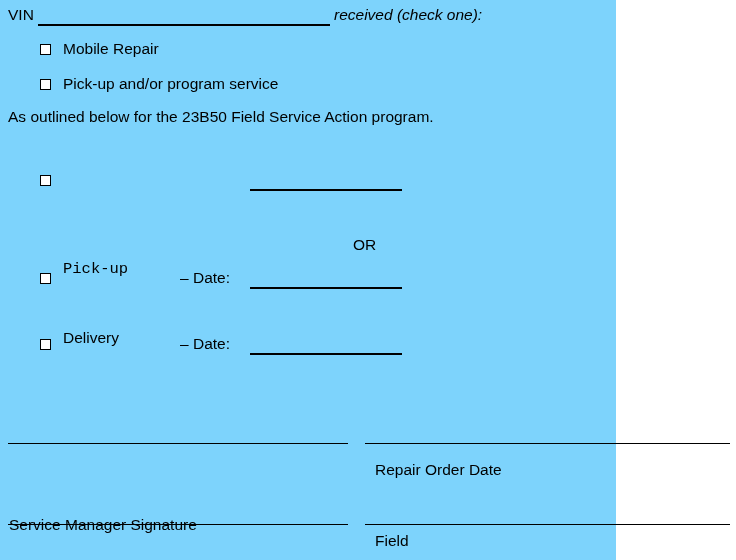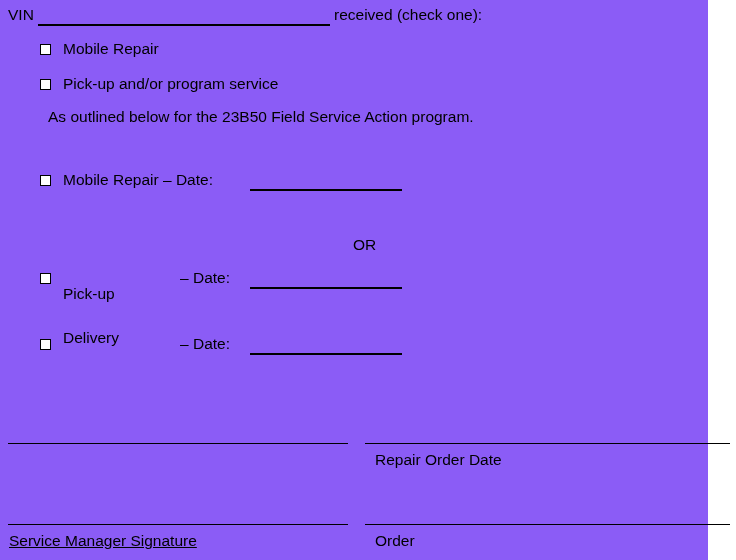--- a/index.html
+++ b/index.html
@@ -12,23 +12,23 @@
     height: 560px;
     position: relative;
     font-family: "Liberation Sans", sans-serif;
     color: #000000;
     overflow: hidden;
   }
   .page {
     position: absolute;
     left: 0;
     top: 0;
-    width: 708px;
+    width: 616px;
     height: 560px;
-    background: #8b5cf6;
+    background: #7dd3fc;
   }
 
   
   .run {
     position: absolute;
     font-size: 15.5px;
     line-height: 20px;
     white-space: pre;
     color: #000000;
   }
@@ -53,55 +53,55 @@
   
   .sigrule {
     position: absolute;
     height: 0;
     border-bottom: 1.5px solid #000000;
   }
 
   
   #vin-label        { left: 8px;   top: 5px; }
   #vin-blank        { left: 38px;  top: 24px;  width: 292px; }
-  #vin-received     { left: 334px; top: 5px; }
+  #vin-received     { left: 334px; top: 5px; font-style: italic; }
 
   
   #cb-mobile-repair     { left: 40px; top: 44px; }
   #lbl-mobile-repair    { left: 63px; top: 39px; }
   #cb-pickup-delivery   { left: 40px; top: 79px; }
   #lbl-pickup-delivery  { left: 63px; top: 74px; }
 
-  #outlined-text        { left: 8px;  top: 107px; margin-left: 40px; }
+  #outlined-text        { left: 8px;  top: 107px; }
 
   
   #cb-mobile-repair-date   { left: 40px;  top: 175px; }
   #lbl-mobile-repair-date  { left: 63px;  top: 170px; }
   #blank-mobile-repair     { left: 250px; top: 189px; width: 152px; }
 
   #or-text                 { left: 353px; top: 235px; text-align: right; }
 
   #cb-pickup               { left: 40px;  top: 273px; }
-  #lbl-pickup              { left: 63px;  top: 284px; }
+  #lbl-pickup              { left: 63px;  top: 259px; font-family: Liberation Mono, monospace; }
   #dash-pickup             { left: 180px; top: 268px; }
   #blank-pickup            { left: 250px; top: 287px; width: 152px; }
 
   #cb-delivery             { left: 40px;  top: 339px; }
   #lbl-delivery            { left: 63px;  top: 328px; }
   #dash-delivery           { left: 180px; top: 334px; }
   #blank-delivery          { left: 250px; top: 353px; width: 152px; }
 
   
   #rule-repair-order       { left: 8px;   top: 443px; width: 340px; }
   #lbl-repair-order        { left: 9px;   top: 450px; }
   #rule-repair-order-date  { left: 365px; top: 443px; width: 365px; }
-  #lbl-repair-order-date   { left: 375px; top: 450px; }
+  #lbl-repair-order-date   { left: 375px; top: 460px; }
 
   #rule-signature          { left: 8px;   top: 524px; width: 340px; }
-  #lbl-signature           { left: 9px;   top: 531px; text-decoration: underline; }
+  #lbl-signature           { left: 9px;   top: 515px; }
   #rule-date               { left: 365px; top: 524px; width: 365px; }
   #lbl-date                { left: 375px; top: 531px; }
 </style>
 </head>
 <body>
 
 <div class="page">
 
   <span class="run" id="vin-label">VIN</span>
 
@@ -111,21 +111,20 @@
 
   <div class="checkbox" id="cb-mobile-repair"></div>
   <span class="run" id="lbl-mobile-repair">Mobile Repair</span>
 
   <div class="checkbox" id="cb-pickup-delivery"></div>
   <span class="run" id="lbl-pickup-delivery">Pick-up and/or program service</span>
 
   <span class="run" id="outlined-text">As outlined below for the 23B50 Field Service Action program.</span>
 
   <div class="checkbox" id="cb-mobile-repair-date"></div>
-  <span class="run" id="lbl-mobile-repair-date"><span>Mobile Repair</span> <span>–</span> <span>Date:</span></span>
   <div class="blank" id="blank-mobile-repair"></div>
 
   <span class="run" id="or-text">OR</span>
 
   <div class="checkbox" id="cb-pickup"></div>
   <span class="run" id="lbl-pickup">Pick-up</span>
   <span class="run" id="dash-pickup"><span>–</span> <span>Date:</span></span>
   <div class="blank" id="blank-pickup"></div>
 
   <div class="checkbox" id="cb-delivery"></div>
@@ -135,15 +134,15 @@
 
   <div class="sigrule" id="rule-repair-order"></div>
 
   <div class="sigrule" id="rule-repair-order-date"></div>
   <span class="run" id="lbl-repair-order-date">Repair Order Date</span>
 
   <div class="sigrule" id="rule-signature"></div>
   <span class="run" id="lbl-signature">Service Manager Signature</span>
 
   <div class="sigrule" id="rule-date"></div>
-  <span class="run" id="lbl-date">Order</span>
+  <span class="run" id="lbl-date">Field</span>
 
 </div>
 
 </body></html>

